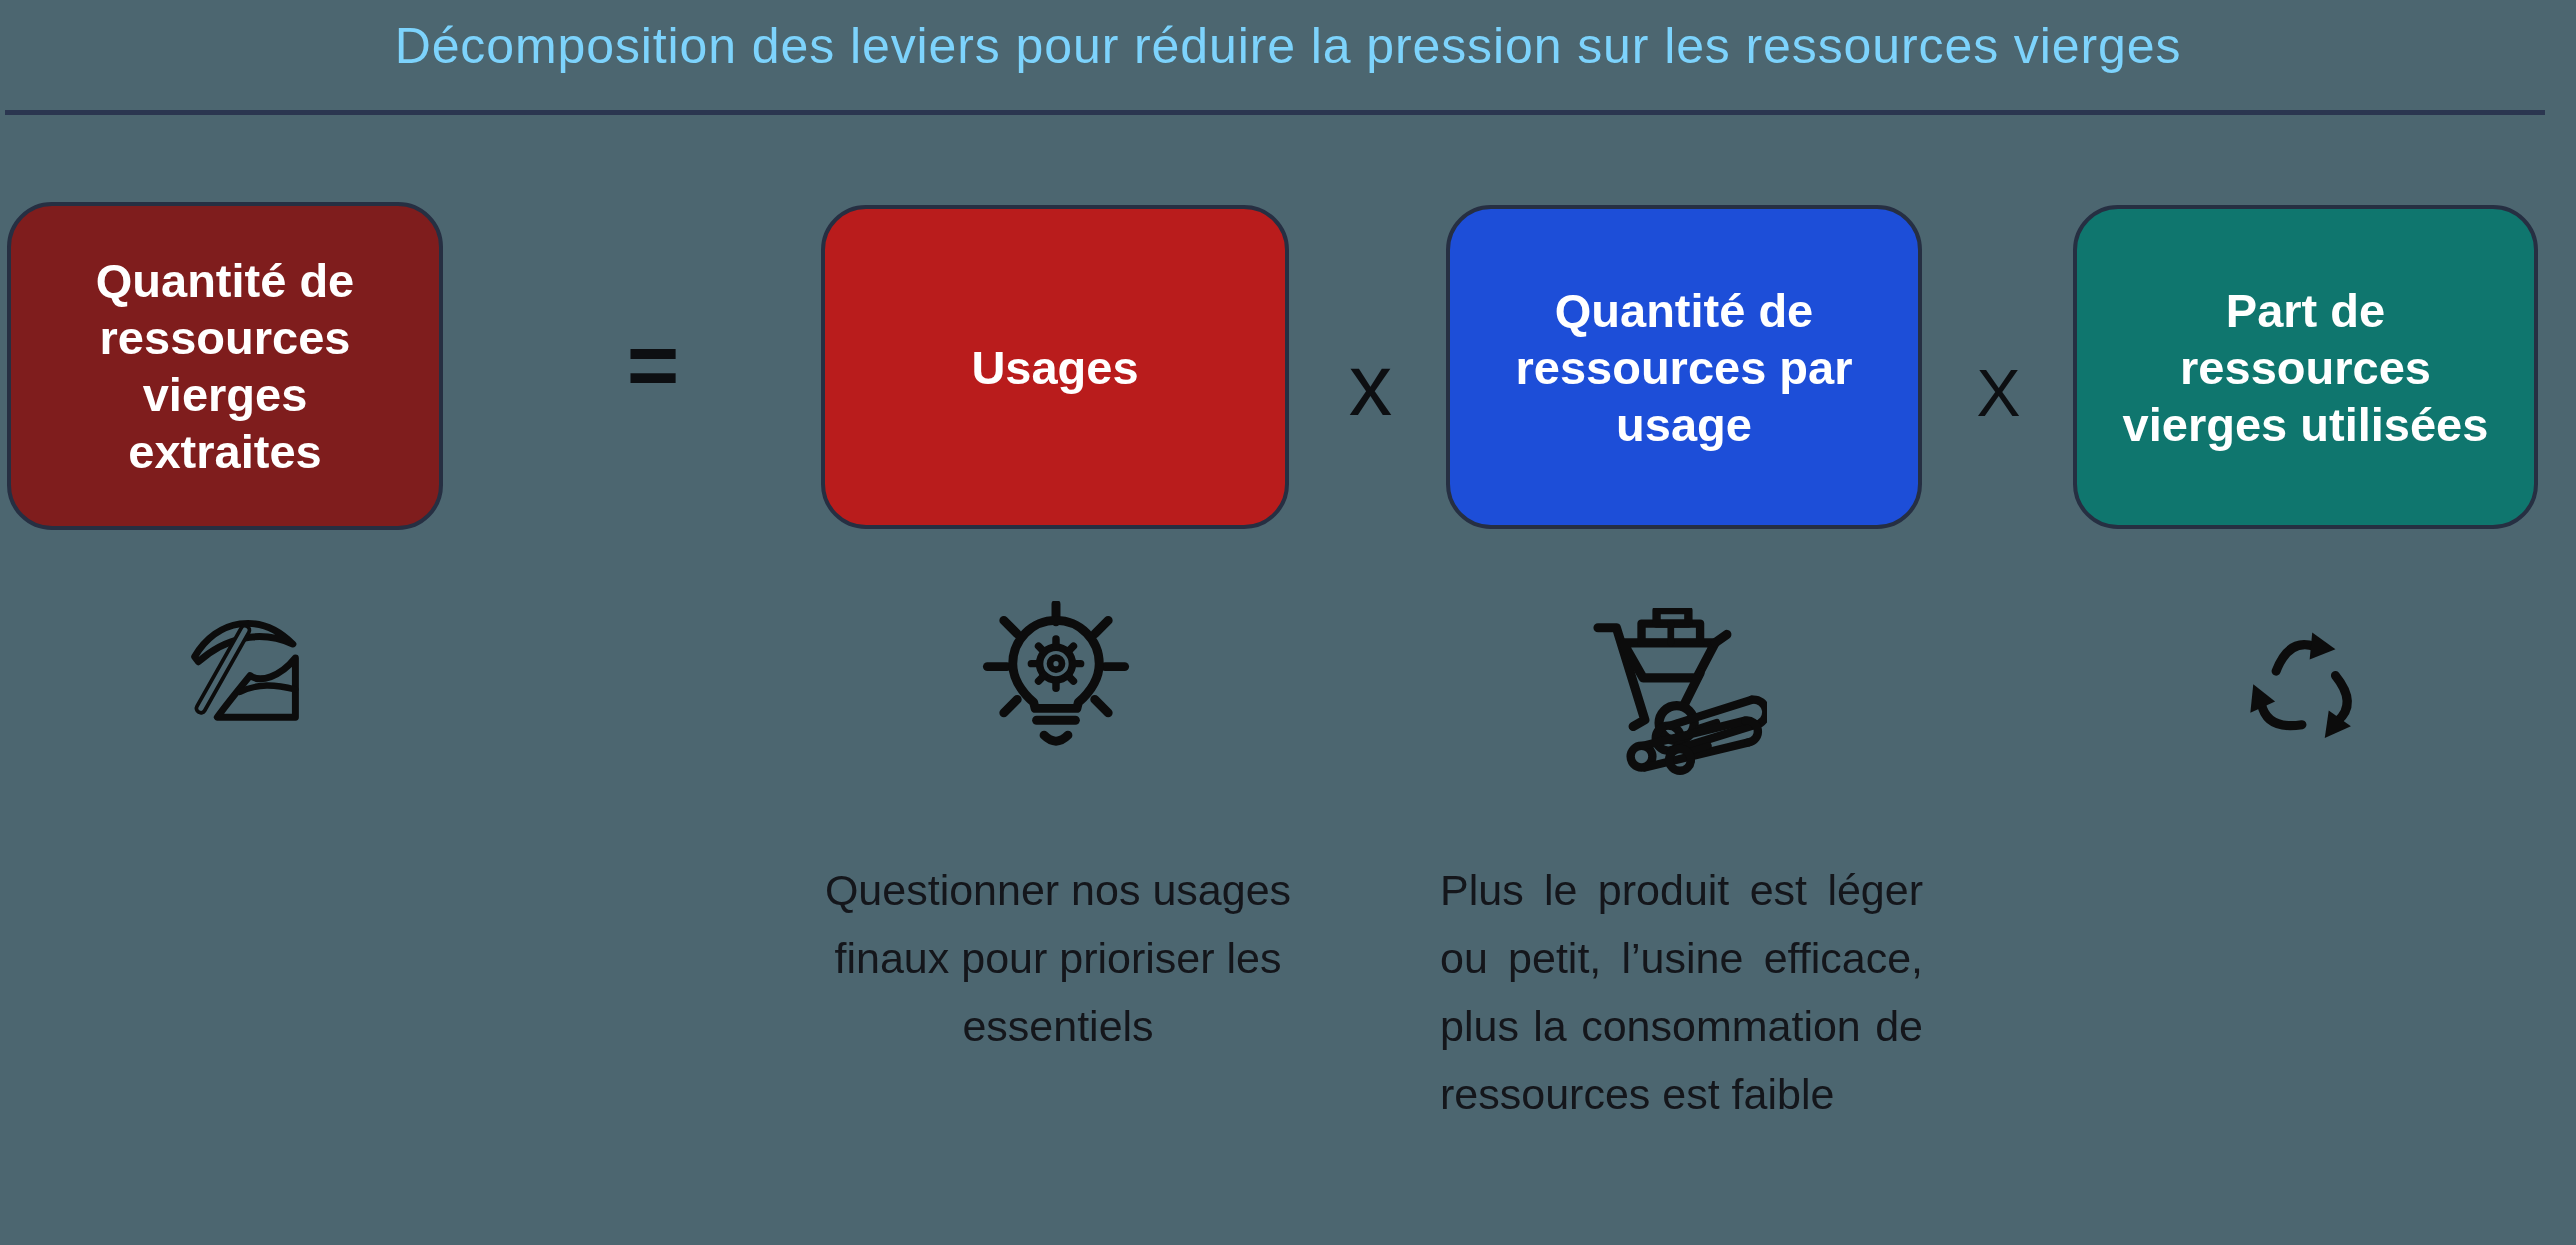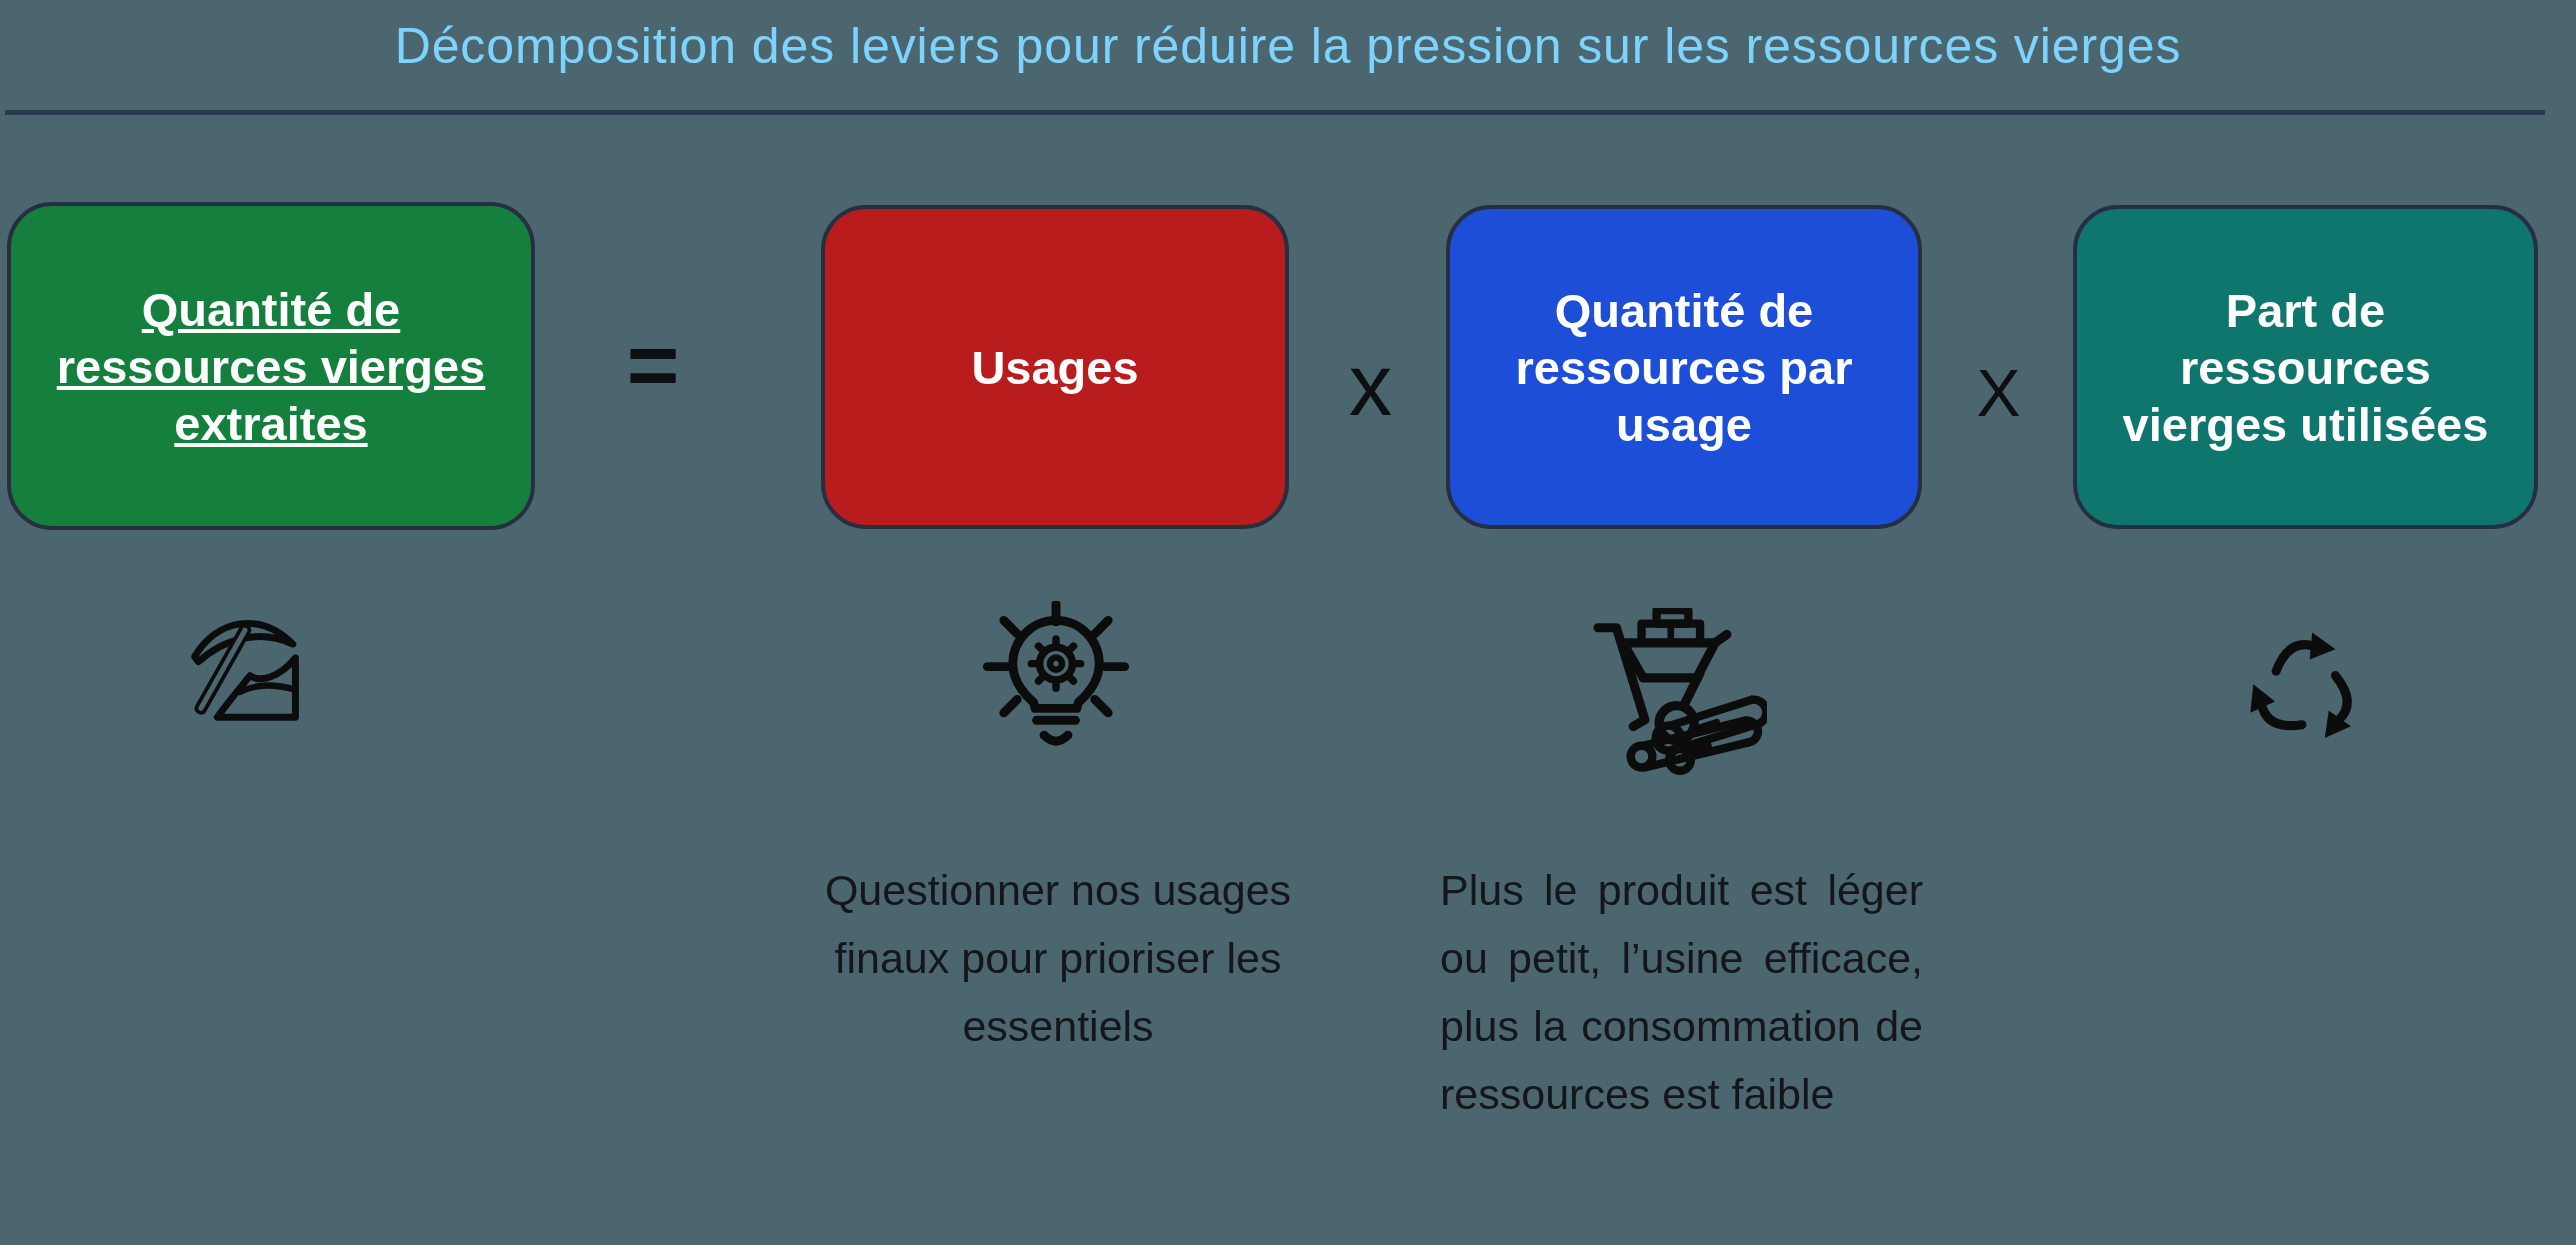--- a/index.html
+++ b/index.html
@@ -14,21 +14,21 @@
   .title-rule{
     position:absolute;left:5.2px;top:110px;width:2540px;height:5.2px;background:#2B3650;
   }
   .box{
     position:absolute;top:205px;height:324px;box-sizing:border-box;
     border:4.3px solid #262F42;border-radius:45px;
     display:flex;align-items:center;justify-content:center;
     color:#FFFFFF;font-weight:700;font-size:47px;line-height:57px;
     text-align:center;padding:0 45px;
   }
-  .box.result{left:7px;top:202px;width:528px;height:328px;background:#15803d;text-decoration:underline;}
+  .box.result{left:7px;top:202px;width:436px;height:328px;background:#7f1d1d;}
   .box.f1{left:821px;width:468px;background:#b91c1c;}
   .box.f2{left:1446px;width:476px;background:#1d4ed8;}
   .box.f3{left:2073px;width:465px;background:#0f766e;}
   .op{position:absolute;color:#0D0F12;line-height:1;text-align:center;}
   .op.eq{left:608px;top:320px;width:90px;font-size:90px;font-weight:700;}
   .op.x1{left:1327px;top:341px;width:87px;font-size:87px;font-weight:400;}
   .op.x2{left:1955px;top:360px;width:87px;font-size:66px;font-weight:400;}
   .icon{position:absolute;}
   .icon.pickaxe{left:182px;top:598px;width:126px;height:130px;}
   .icon.bulb{left:980px;top:601px;width:152px;height:167px;}

